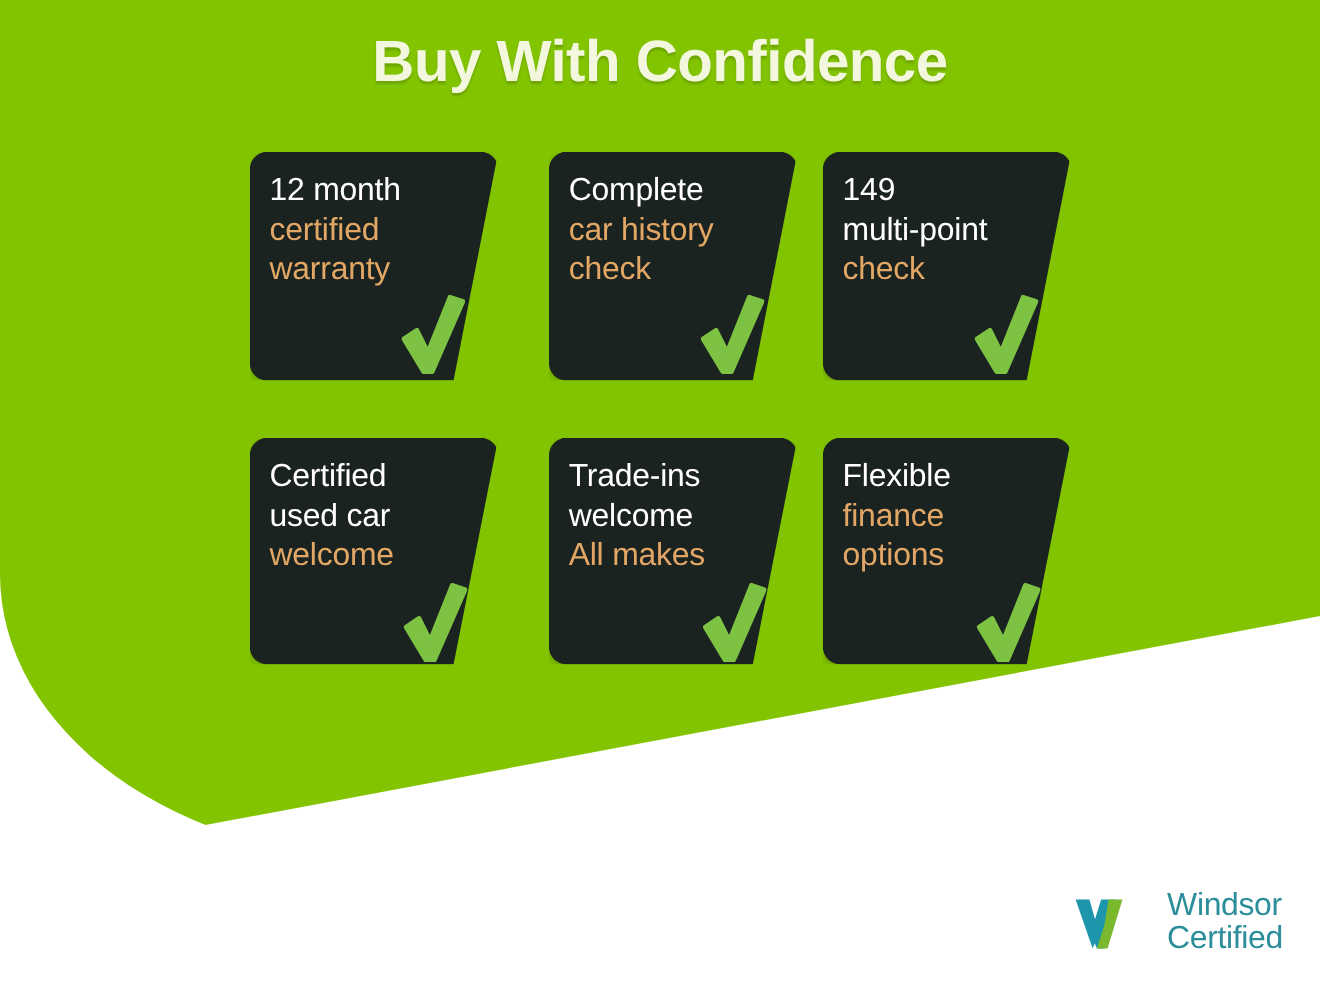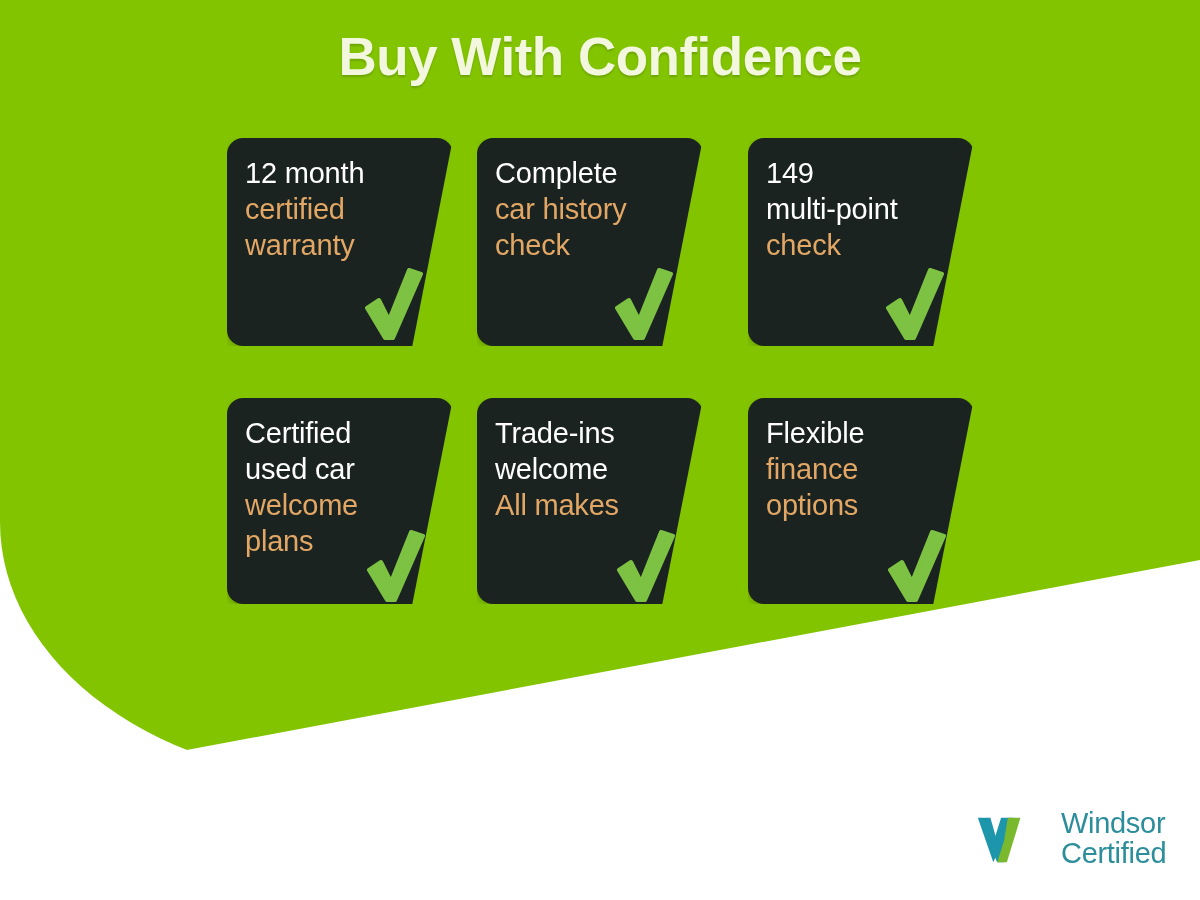--- a/index.html
+++ b/index.html
@@ -66,21 +66,21 @@
     background: #1b2321;
     border-radius: 16px;
     
     clip-path: polygon(0 0, 100% 0, 82% 100%, 0 100%);
     -webkit-clip-path: polygon(0 0, 100% 0, 82% 100%, 0 100%);
     filter: drop-shadow(0 3px 3px rgba(0,0,0,0.18));
   }
   .card.r2 { height: 206px; }
 
   .card-c1 { left: 0px; }
-  .card-c2 { left: 250px; }
+  .card-c2 { left: 272px; }
   .card-c3 { left: 521px; }
 
   .card-text {
     position: absolute;
     left: 18px;
     top: 18px;
     right: 34px;
   }
 
   .line {
@@ -167,21 +167,20 @@
             <path d="M2 40 L14 32 L24 52 L44 2 L56 6 L28 70 L20 70 Z" fill="#7dc242" stroke="#7dc242" stroke-width="4" stroke-linejoin="round"></path>
           </svg>
         </div>
       </div>
     <div class="card-row row2">
         <div class="card card-c1 r2">
           <div class="card-text">
             <div class="line white">Certified</div>
             <div class="line white">used car</div>
             <div class="line orange">welcome</div>
-            <div class="line orange">plans</div>
           </div>
           <svg class="tick" viewBox="0 0 58 72">
             <path d="M2 40 L14 32 L24 52 L44 2 L56 6 L28 70 L20 70 Z" fill="#7dc242" stroke="#7dc242" stroke-width="4" stroke-linejoin="round"></path>
           </svg>
         </div>
         <div class="card card-c3 r2">
           <div class="card-text">
             <div class="line white">Flexible</div>
             <div class="line orange">finance</div>
             <div class="line orange">options</div>

